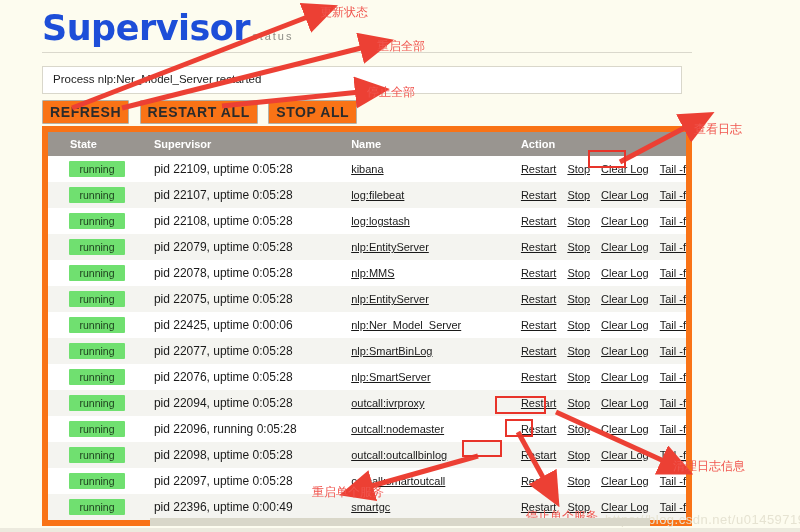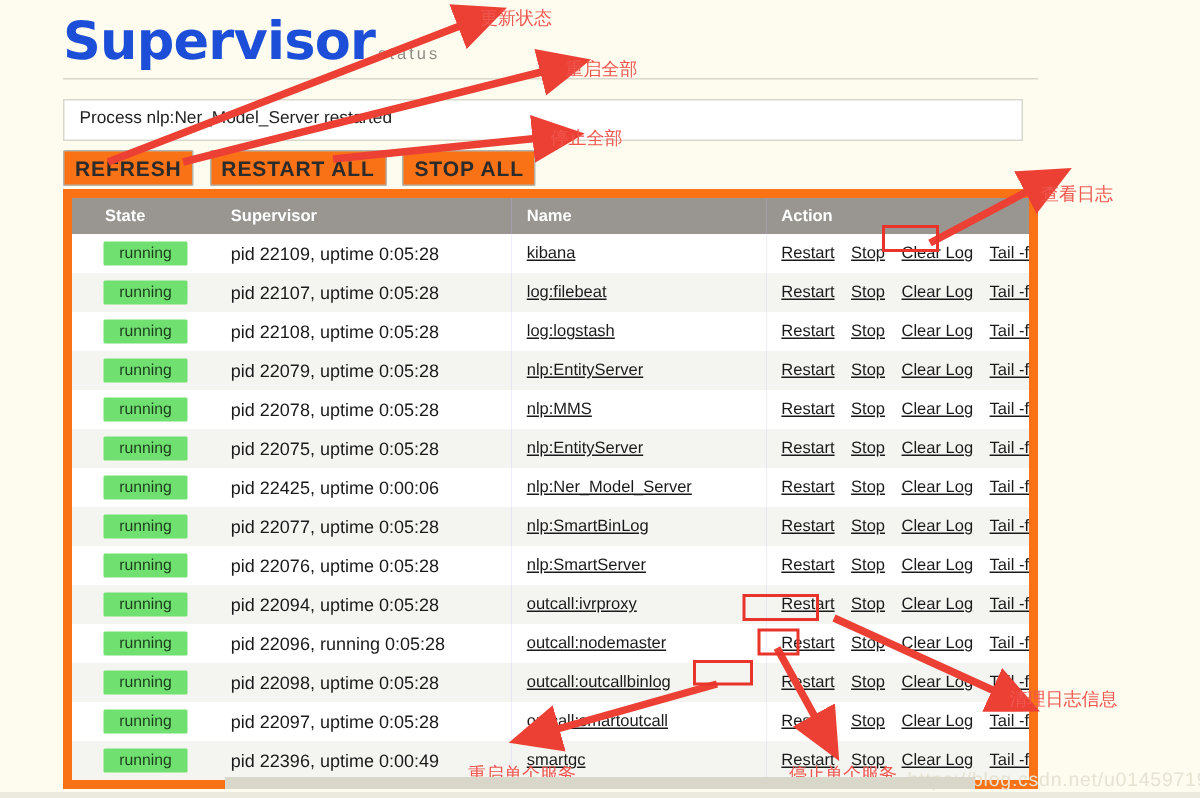--- a/index.html
+++ b/index.html
@@ -282,21 +282,21 @@
       <line x1="478" y1="456" x2="368" y2="487" stroke="#ec4034" stroke-width="5" marker-end="url(#ah)"></line>
 
       <line x1="518" y1="432" x2="545" y2="481" stroke="#ec4034" stroke-width="5" marker-end="url(#ah)"></line>
     </svg>
 
     <span class="anno" style="left:320px;top:4px;">更新状态</span>
     <span class="anno" style="left:377px;top:38px;">重启全部</span>
     <span class="anno" style="left:367px;top:84px;">停止全部</span>
     <span class="anno" style="left:694px;top:121px;">查看日志</span>
     <span class="anno" style="left:673px;top:458px;">清理日志信息</span>
-    <span class="anno" style="left:312px;top:508px;">重启单个服务</span>
+    <span class="anno" style="left:312px;top:484px;">重启单个服务</span>
     <span class="anno" style="left:526px;top:508px;">停止单个服务</span>
 
     <div class="hl" style="left:588px;top:150px;width:38px;height:18px;"></div>
     <div class="hl" style="left:495px;top:396px;width:51px;height:18px;"></div>
     <div class="hl" style="left:505px;top:419px;width:28px;height:18px;"></div>
     <div class="hl" style="left:462px;top:440px;width:40px;height:17px;"></div>
 
     <span class="wmark" style="left:605px;top:512px;">https://blog.csdn.net/u014597198</span>
     <div class="botbar"></div>
     <div class="botstub" style="left:150px;width:500px;"></div>

